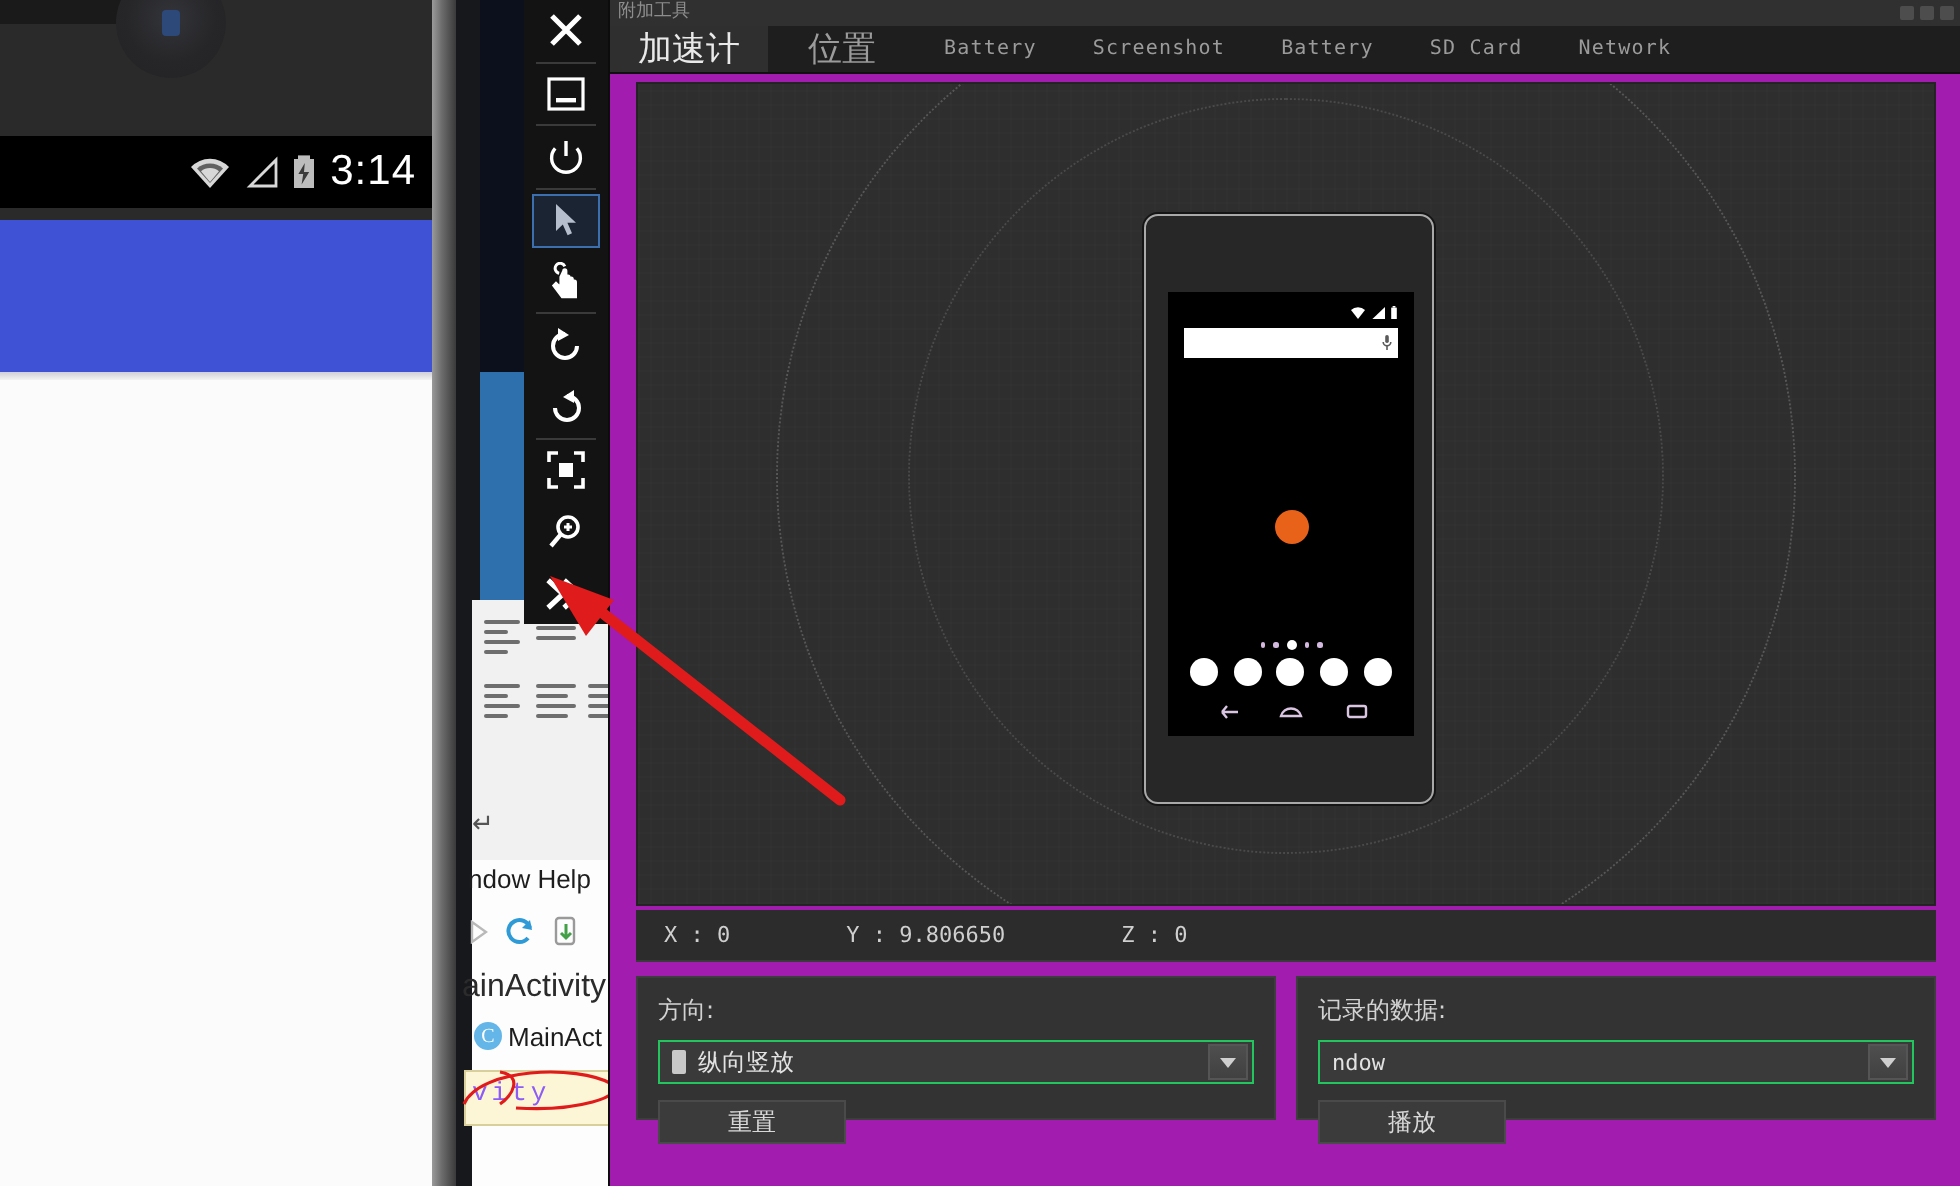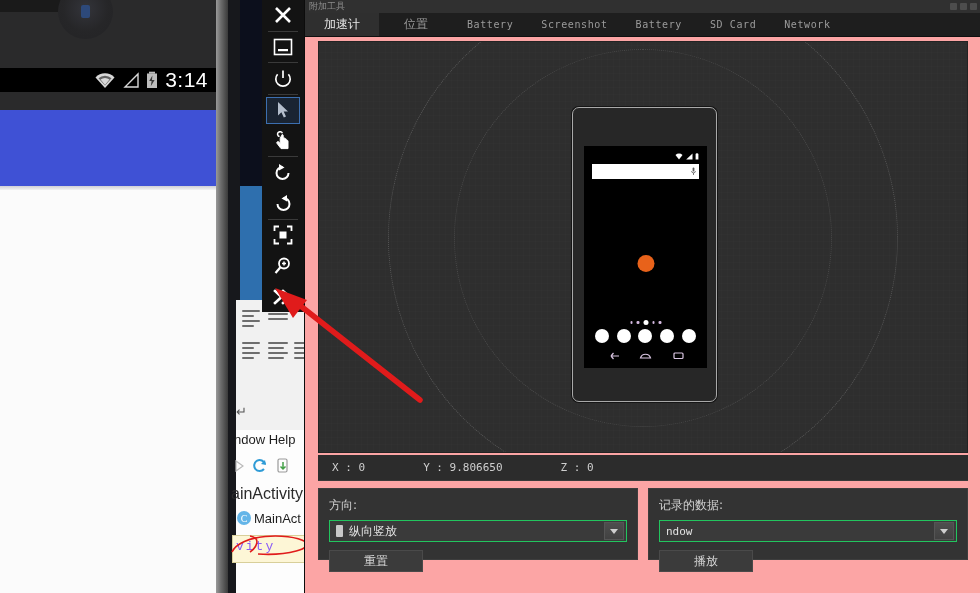--- a/index.html
+++ b/index.html
@@ -29,21 +29,21 @@
     border-radius: 50%;
     background: radial-gradient(circle at 50% 45%, #33343a 0%, #262628 55%, #232325 100%);
   }
   .emu-camera::after {
     content:''; position:absolute; left: 23px; top: 21px;
     width: 9px; height: 13px; border-radius: 2px;
     background: #2d4d86; opacity: .85;
   }
   .emu-statusbar {
     position: absolute; left: 0; top: 68px;
-    width: 216px; height: 24px;
+    width: 216px; height: 36px;
     background: #000;
     display: flex; align-items: center; justify-content: flex-end;
     padding-right: 8px; gap: 6px;
   }
   .sb-icon { display: block; }
   .sb-time {
     color: #fff; font-size: 21px; letter-spacing: .5px;
     font-family: "Liberation Sans", sans-serif;
   }
   .emu-appbar {
@@ -102,21 +102,21 @@
     position:absolute; left:232px; top:535px; width:75px; height:28px;
     background:#fdf6d6; border:1px solid #d8cf9a;
   }
   .ide-runicons{ position:absolute; left:234px; top:458px; display:flex; gap:8px; align-items:center;}
   .ide-caret { position:absolute; left:236px; top:404px; color:#555; font-size:13px;}
   .red-scribble { position:absolute; left:228px; top:530px; width:85px; height:36px; }
 
   
   .ec-window {
     position:absolute; left:304px; top:0; width:676px; height:593px;
-    background:#fca5a5;
+    background:#a21caf;
     border-left:1px solid #0c0c0c;
   }
   .ec-titlebar {
     position:absolute; left:0; top:0; width:676px; height:13px;
     background:#303030;
     display:flex; align-items:center; justify-content:space-between;
     padding:0 4px;
   }
   .ec-title {
     color:#8d8d8d; font-size:9px; line-height:9px;
@@ -126,21 +126,21 @@
   .ec-winbtn { width:7px; height:7px; background:#4d4d4d; border-radius:1px; }
 
   .ec-tabs {
     position:absolute; left:0; top:13px; width:676px; height:24px;
     background:#1e1e1e;
     display:flex; align-items:stretch;
     border-bottom:1px solid #101010;
   }
   .ec-tab {
     display:flex; align-items:center; justify-content:center;
-    color:#9b9b9b; font-size:12px;
+    color:#9b9b9b; font-size:17px;
     font-family:Liberation Serif, serif;
     padding:0 14px; min-width:74px;
     cursor:pointer; user-select:none;
   }
   .ec-tab.active { background:#2f2f2f; color:#e9e9e9; }
   .ec-tab.mono { font-family:"DejaVu Sans Mono", monospace; font-size:10px; letter-spacing:.6px;}
 
   
   .ec-viewport {
     position:absolute; left:13px; top:41px; width:650px; height:412px;

